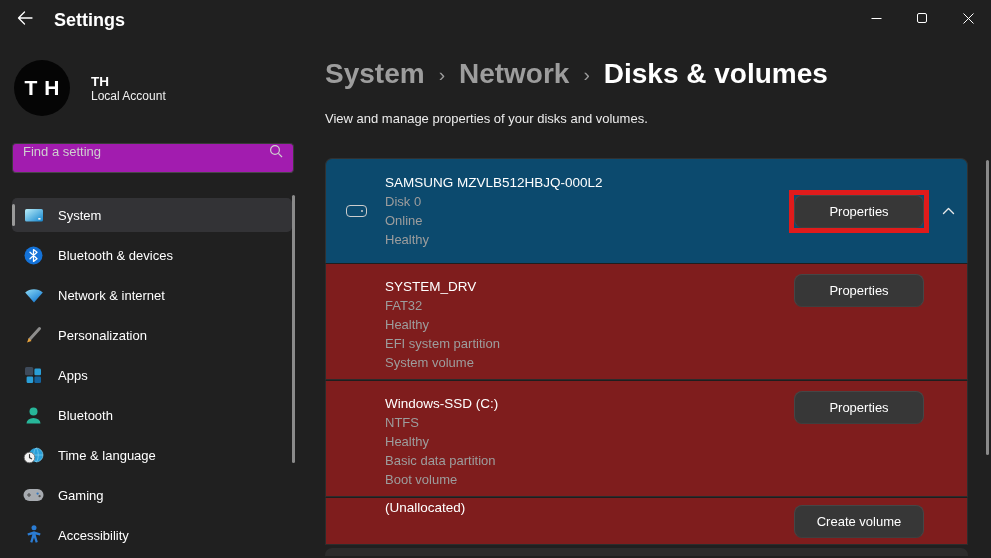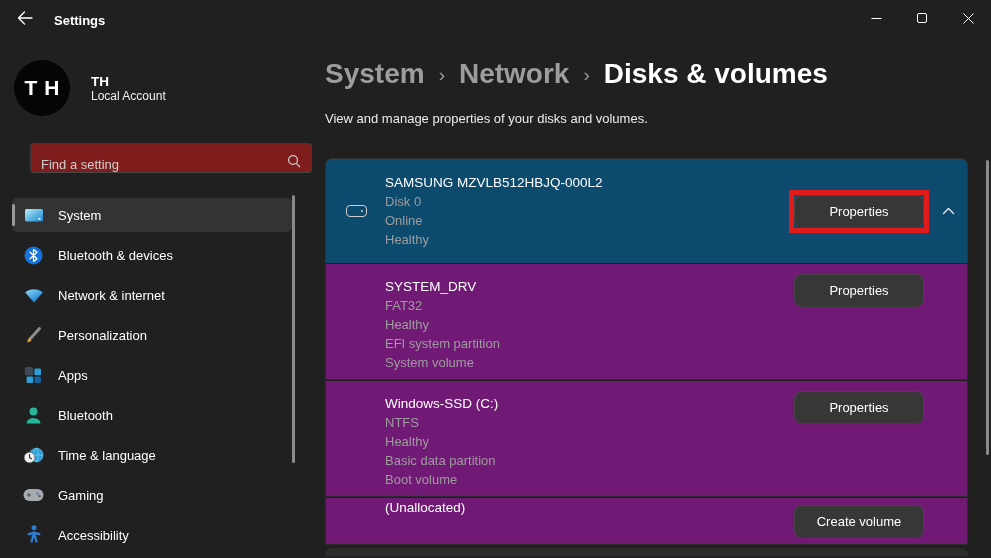--- a/index.html
+++ b/index.html
@@ -4,33 +4,33 @@
 <style>
   * { margin:0; padding:0; box-sizing:border-box; }
   html,body { width:991px; height:558px; }
   body {
     background:#202020; color:#fff; overflow:hidden; position:relative;
     font-family:"Liberation Sans", sans-serif; -webkit-font-smoothing:antialiased;
   }
   
   .titlebar { height:40px; display:flex; align-items:center; position:relative; }
   .back-btn { width:38px; height:30px; margin-left:6px; display:flex; align-items:center; justify-content:center; border-radius:4px; }
-  .titlebar-title { font-size:13px; font-weight:700; margin-left:10px; }
+  .titlebar-title { font-size:18px; font-weight:700; margin-left:10px; }
   .window-controls { position:absolute; right:0; top:0; display:flex; height:36px; }
   .win-btn { width:46px; height:36px; display:flex; align-items:center; justify-content:center; }
   
   .sidebar { position:absolute; left:0; top:40px; width:310px; bottom:0; }
   .user-row { display:flex; align-items:center; margin:20px 0 0 14px; }
   .avatar { width:56px; height:56px; border-radius:50%; background:#050505; display:flex; align-items:center; justify-content:center;
             font-weight:700; font-size:21px; letter-spacing:7px; padding-left:7px; color:#fff; }
   .user-text { margin-left:21px; }
   .user-name { font-size:13.5px; font-weight:700; }
   .user-type { font-size:12px; margin-top:0; color:#f0f0f0; }
-  .search-box { margin:27px 14px 0 30px; width:282px; height:30px; background:#7f1d1d; border:1px solid #3a3a3a;
-                border-bottom-color:#474747; border-radius:4px; display:flex; align-items:flex-end; padding:0 10px; }
+  .search-box { margin:27px 14px 0 12px; width:282px; height:30px; background:#a21caf; border:1px solid #3a3a3a;
+                border-bottom-color:#474747; border-radius:4px; display:flex; align-items:flex-start; padding:0 10px; }
   .search-box input { flex:1; background:transparent; border:none; outline:none; color:#fff; font-size:13px; font-family:inherit; }
   .search-box input::placeholder { color:#cfcfcf; }
   .nav { margin-top:25px; }
   .nav-item { height:34px; margin:0 18px 6px 12px; border-radius:5px; display:flex; align-items:center;
               padding-left:11px; position:relative; cursor:default; }
   .nav-item .nav-icon { width:21px; display:flex; justify-content:center; }
   .nav-item .nav-label { margin-left:14px; font-size:13px; color:#fff; }
   .nav-item.selected { background:#333336; }
   .nav-item.selected::before { content:""; position:absolute; left:0; top:6px; bottom:6px; width:3px; border-radius:2px; background:#9a9a9a; }
   .side-scrollbar { position:absolute; left:292px; top:155px; width:3px; height:268px; background:#8a8a8a; border-radius:2px; }
@@ -46,21 +46,21 @@
                height:105px; position:relative; display:flex; align-items:center; }
   .disk-icon { margin-left:20px; width:21px; height:12px; border:1.5px solid #cdcdcd; border-radius:4px; position:relative; }
   .disk-icon::after { content:""; position:absolute; right:3px; top:50%; margin-top:-1px; width:2px; height:2px; background:#cdcdcd; border-radius:50%; }
   .disk-text { margin-left:18px; }
   .item-name { font-size:13.5px; color:#fff; line-height:19px; }
   .item-detail { font-size:13px; color:#9d9d9d; line-height:19px; }
   .btn { width:130px; height:33px; background:#373737; border:1px solid #464646; border-bottom-color:#3e3e3e;
          border-radius:8px; color:#fff; font-size:13px; font-family:inherit; display:flex; align-items:center; justify-content:center; }
   .red-box { position:absolute; right:38px; top:31px; border:5px solid #e01b1b; }
   .chevron-btn { position:absolute; right:12px; top:0; bottom:0; display:flex; align-items:center; }
-  .vol-row { background:#701a75; border:1px solid #2c2c2c; border-top:1px solid #1e1e1e; position:relative; padding:13px 0 7px 59px; }
+  .vol-row { background:#7f1d1d; border:1px solid #2c2c2c; border-top:1px solid #1e1e1e; position:relative; padding:13px 0 7px 59px; }
   .vol-row .btn { position:absolute; top:10px; right:43px; }
   .vol-row.compact { height:48px; padding:0 0 0 59px; display:flex; align-items:flex-start; }
   .vol-row.compact .btn { top:7px; }
   .next-card-partial { margin-top:3px; height:8px; background:#2c2c2c; border-radius:7px 7px 0 0; }
   .main-scrollbar { position:absolute; right:2px; top:160px; width:3px; height:295px; background:#8a8a8a; border-radius:2px; }
 </style>
 </head>
 <body>
 
 <div class="titlebar">

